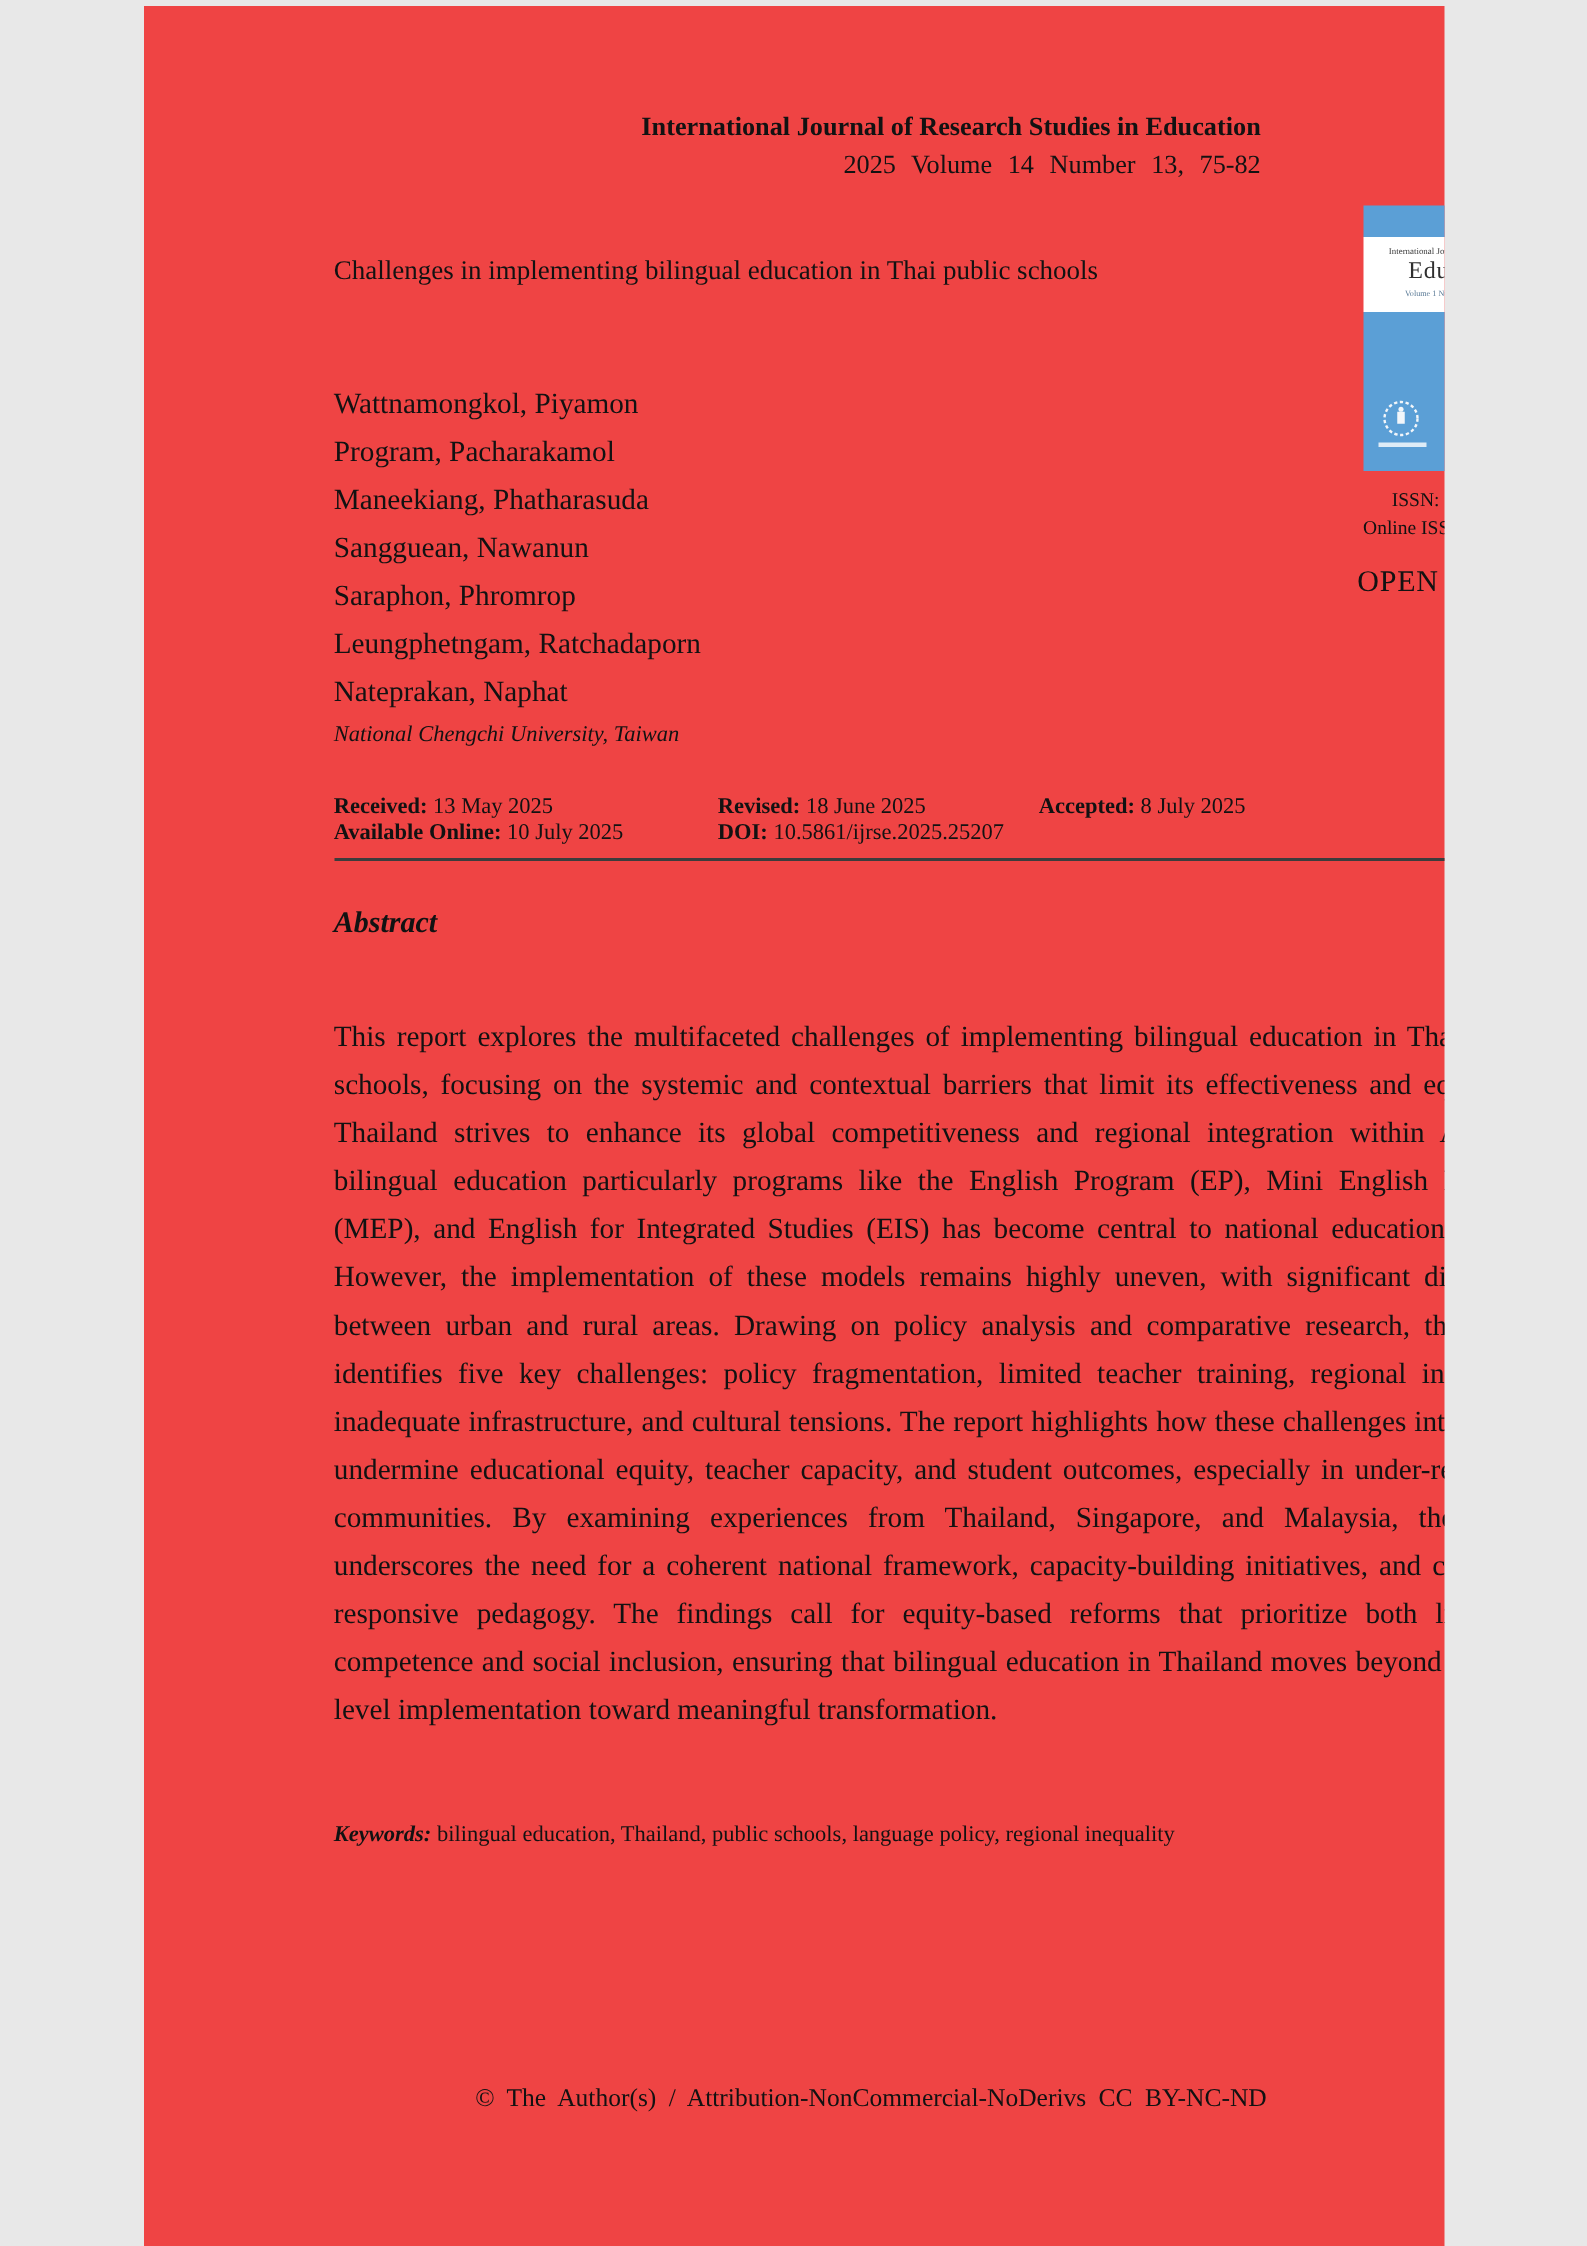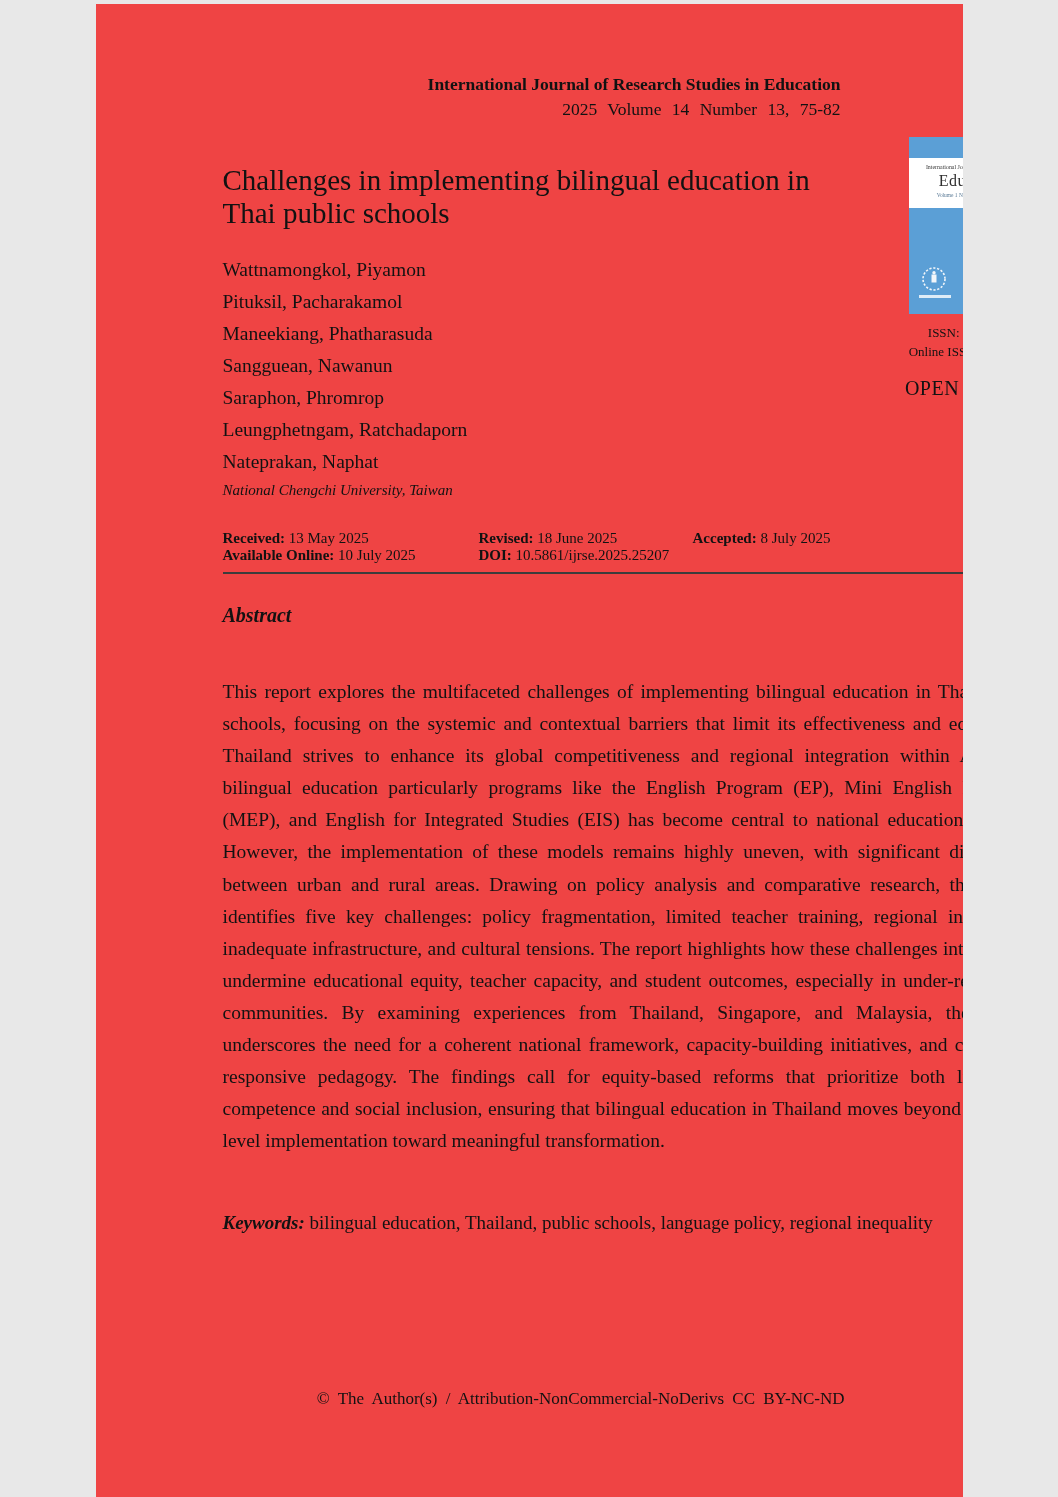--- a/index.html
+++ b/index.html
@@ -25,21 +25,21 @@
   }
   .header .journal { font-weight: bold; }
   .header .issue { word-spacing: 6px; }
 
   
   .title {
     position: absolute;
     left: 127px;
     top: 160px;
     width: 645px;
-    font-size: 29px;
+    font-size: 18px;
     line-height: 33px;
     font-weight: normal;
     margin: 0;
   }
   .authors {
     position: absolute;
     left: 127px;
     top: 250px;
     font-size: 19.5px;
     line-height: 32px;
@@ -169,21 +169,21 @@
     font-size: 19.5px;
     line-height: 32.1px;
     text-align: justify;
     margin: 0;
   }
   .keywords {
     position: absolute;
     left: 127px;
     top: 1204px;
     width: 807px;
-    font-size: 19px;
+    font-size: 15px;
     line-height: 30px;
     margin: 0;
   }
   .keywords .kw-label { font-weight: bold; font-style: italic; }
 
   
   .footer {
     position: absolute;
     top: 1385px;
     right: 118px;
@@ -198,21 +198,21 @@
 
   <div class="header">
     <div class="journal">International Journal of Research Studies in Education</div>
     <div class="issue">2025 Volume 14 Number 13, 75-82</div>
   </div>
 
   <h1 class="title">Challenges in implementing bilingual education in Thai public schools</h1>
 
   <div class="authors">
     <div>Wattnamongkol, Piyamon</div>
-    <div>Pituksil, Pacharakamol</div>
+    <div>Program, Pacharakamol</div>
     <div>Maneekiang, Phatharasuda</div>
     <div>Sangguean, Nawanun</div>
     <div>Saraphon, Phromrop</div>
     <div>Leungphetngam, Ratchadaporn</div>
     <div>Nateprakan, Naphat</div>
     <div class="affiliation">National Chengchi University, Taiwan</div>
   </div>
 
   <div class="sidebar">
     <div class="cover">

